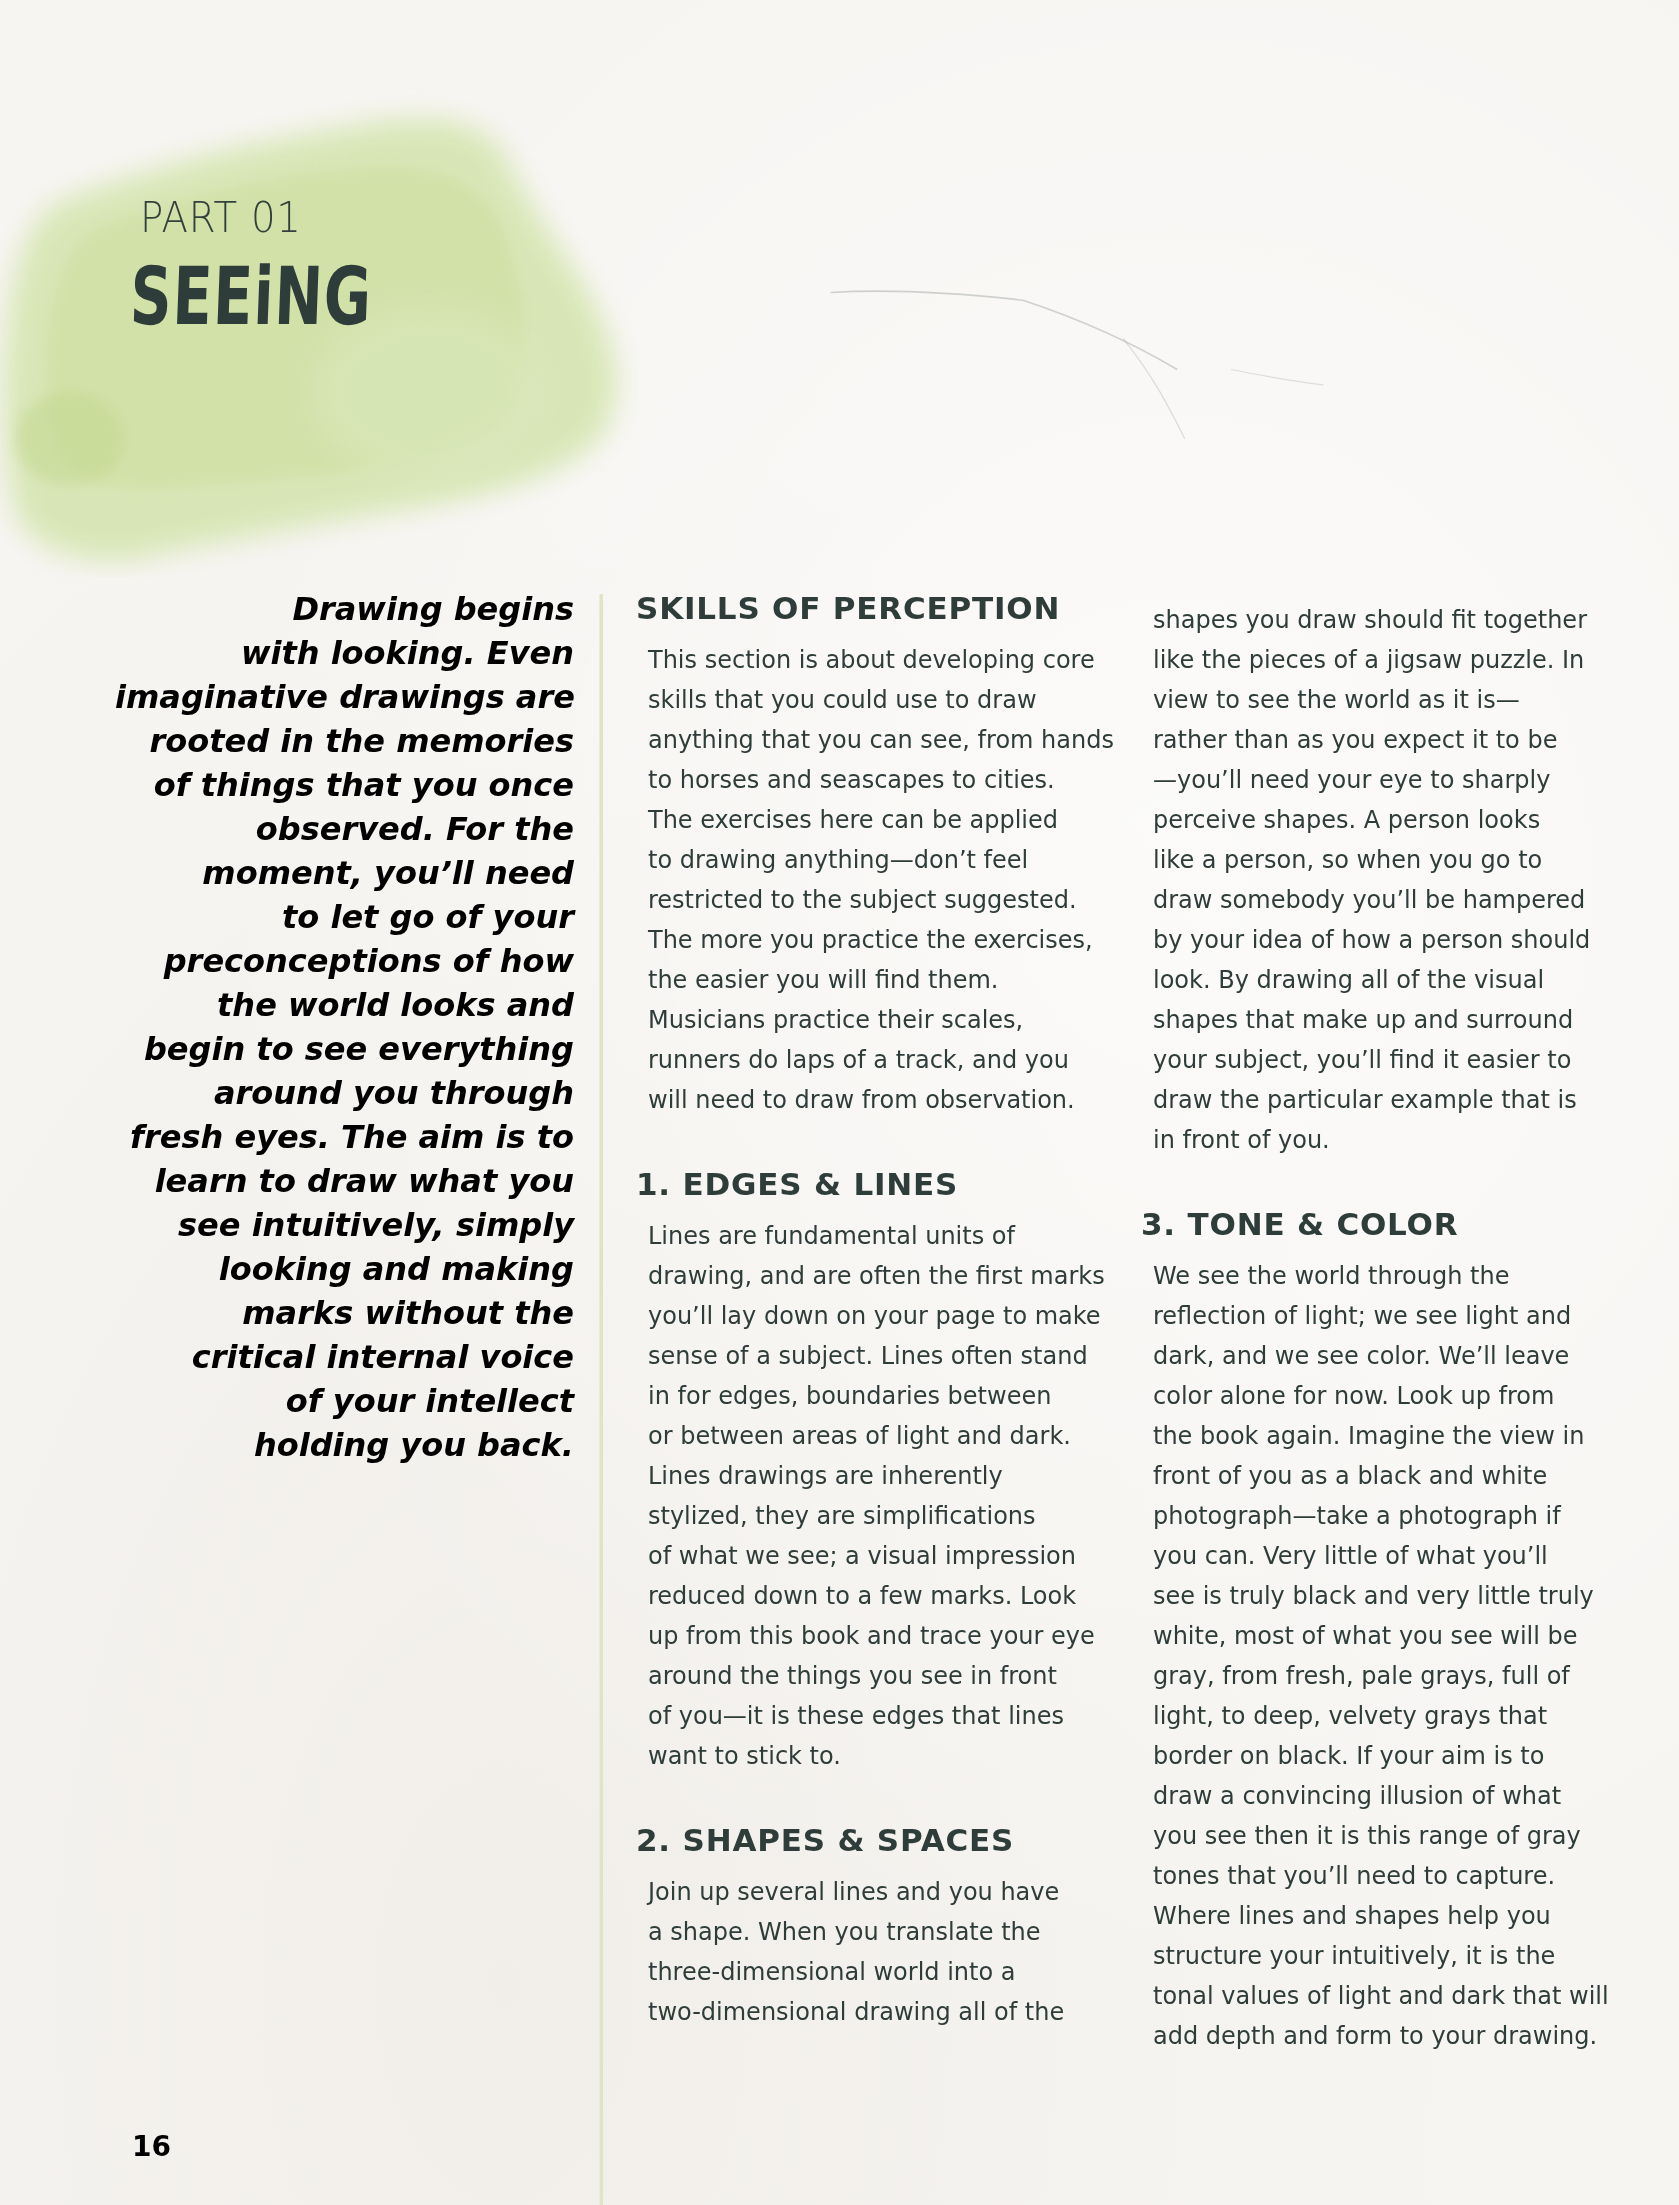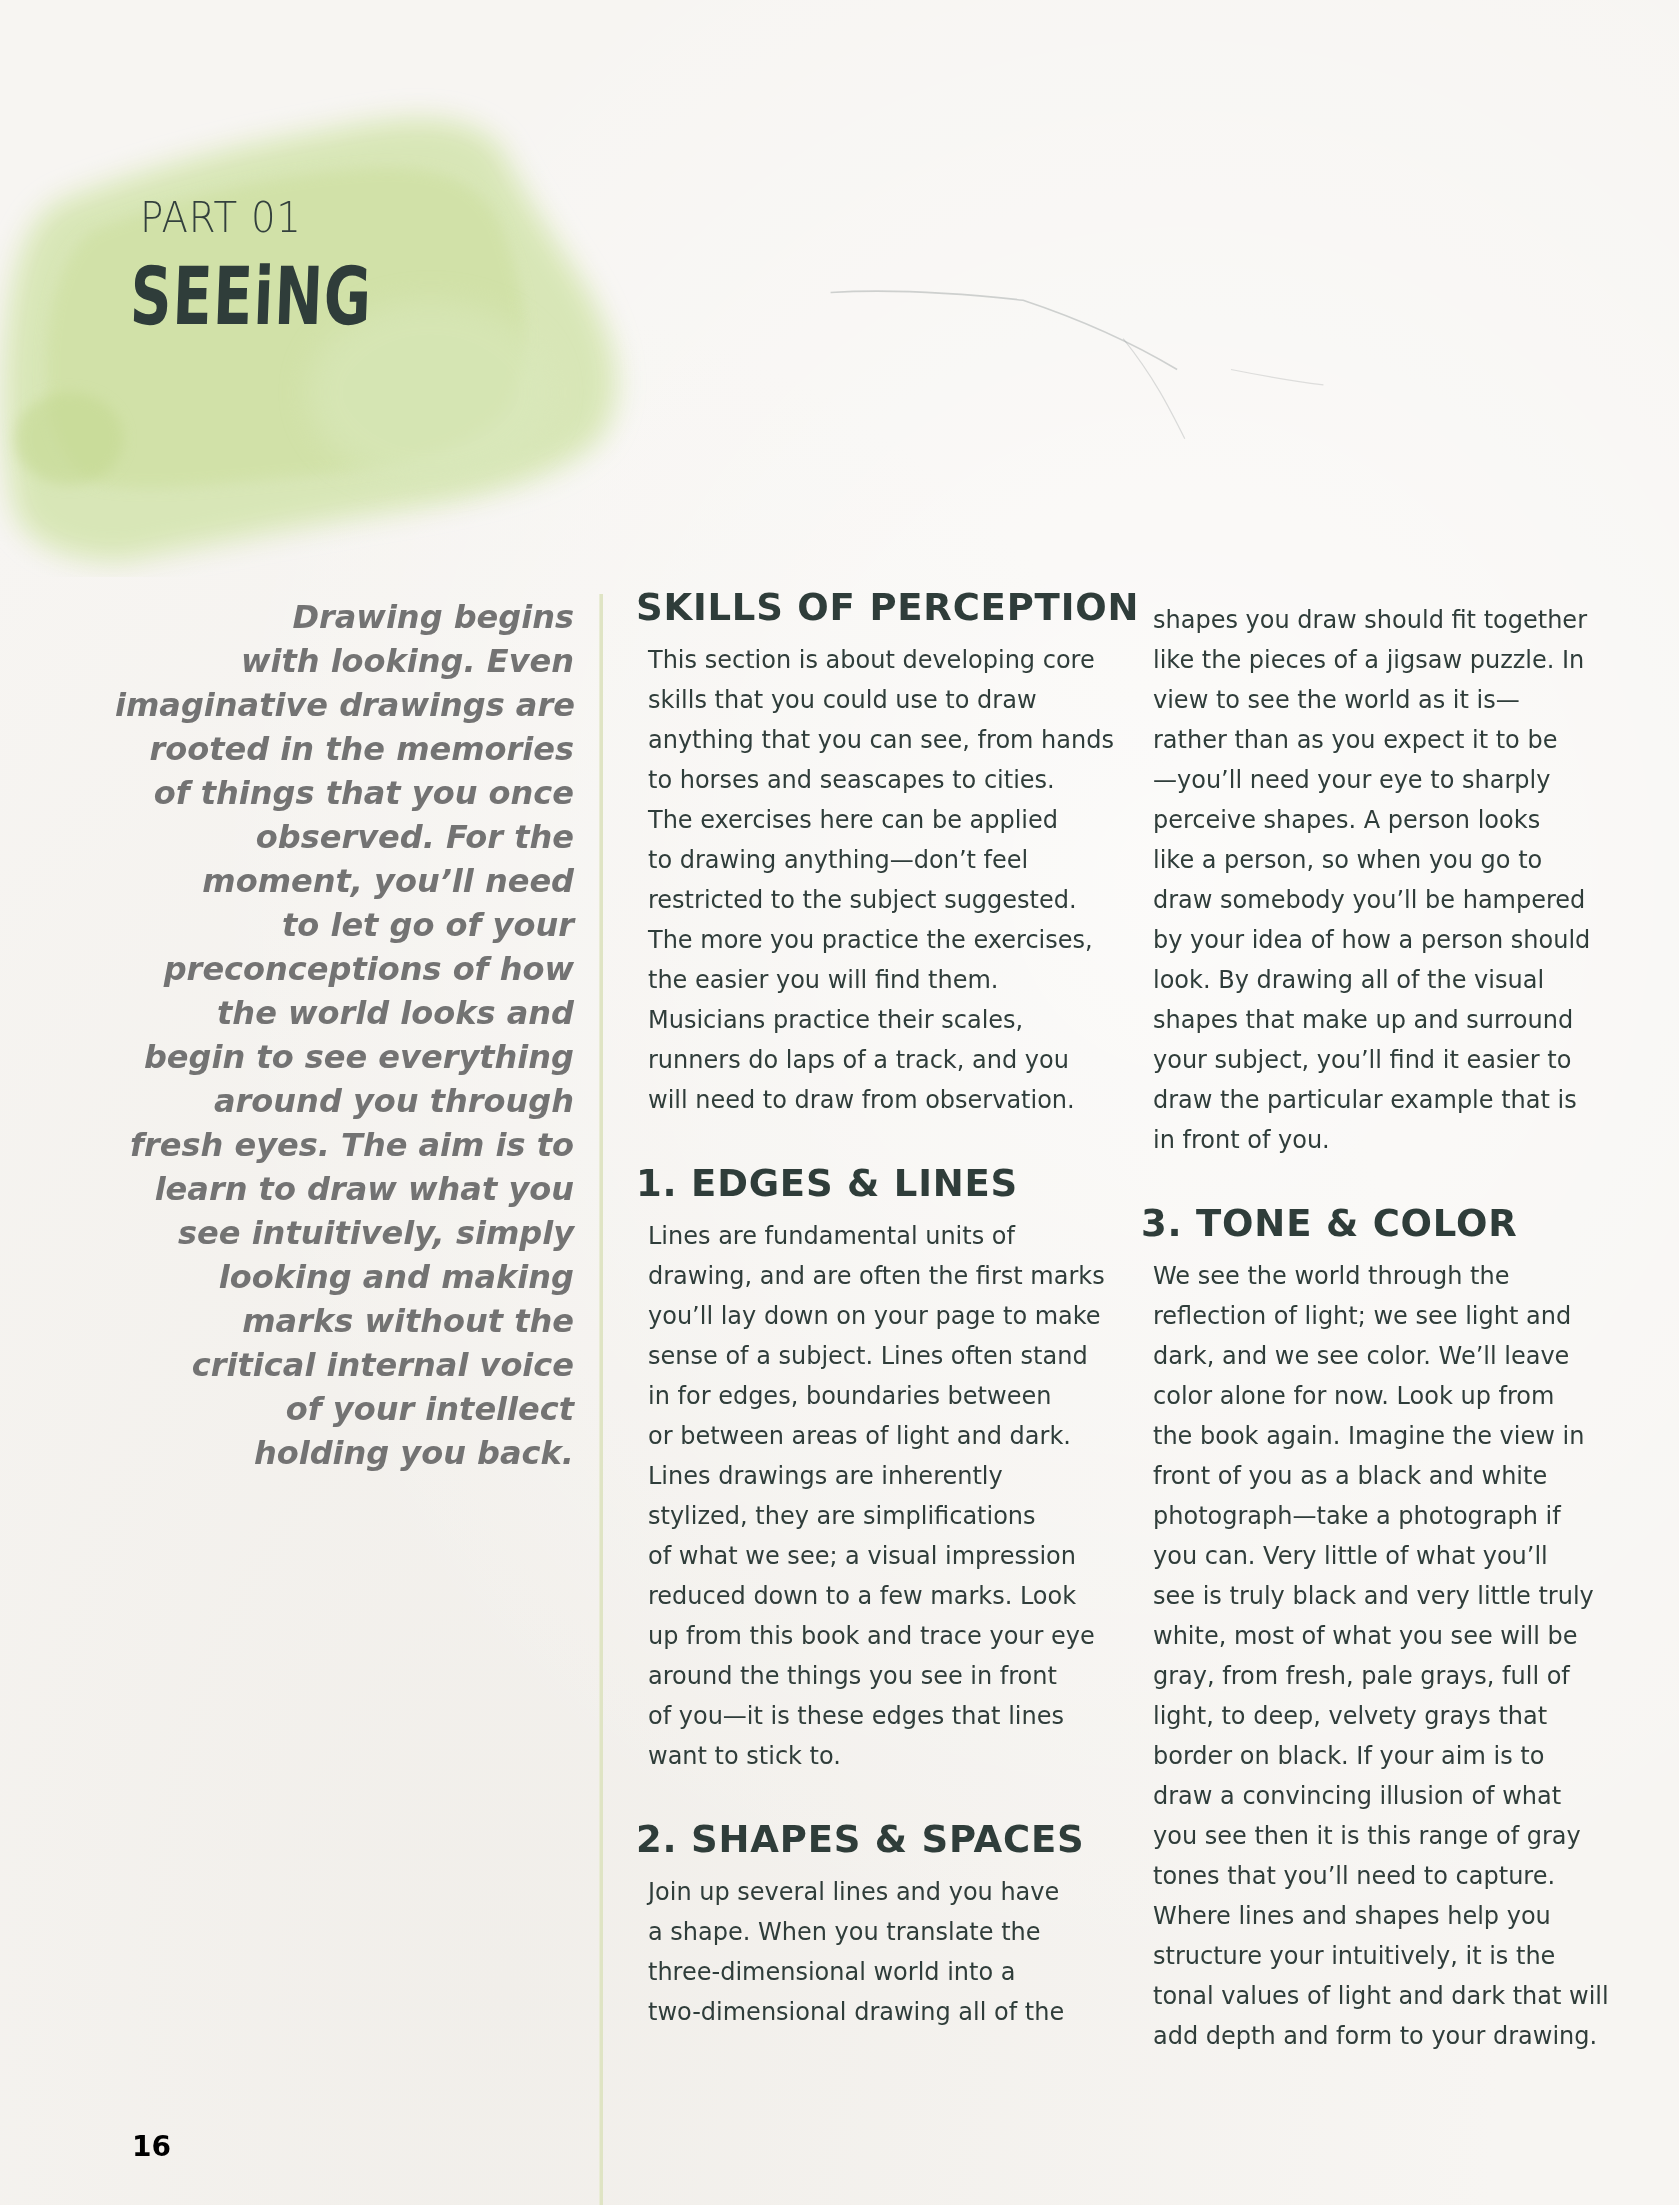--- a/index.html
+++ b/index.html
@@ -36,38 +36,37 @@
       font-family: "DejaVu Sans", sans-serif;
       color: #2f3d3a;
       transform: scaleX(0.72) skewX(-3deg); transform-origin: left top;
     }
     .intro {
       position: absolute; left: 115px; top: 587px; width: 459px;
       text-align: right;
       font-family: "DejaVu Sans", sans-serif;
       font-style: italic; font-weight: bold;
       font-size: 32px; line-height: 44px;
-      color: #737373;
-      margin-top: 8px;
+      color: #000000;
     }
     .intro span { display: block; white-space: nowrap; }
     .divider {
       position: absolute; left: 599px; top: 594px; width: 3.1px; height: 1611px;
       background: #dfe4c4;
       border-left: 0.8px solid #e9ecd6;
     }
     .col {
       position: absolute; top: 588px;
       font-family: "DejaVu Sans", sans-serif;
       color: #2f3d3a;
     }
     .col-mid { left: 636px; width: 485px; }
     .col-right { left: 1141px; width: 492px; }
     .heading {
-      font-weight: bold; font-size: 37px; line-height: 40px; letter-spacing: 0.8px;
+      font-weight: bold; font-size: 31px; line-height: 40px; letter-spacing: 0.8px;
       margin: 0 0 2.3px 0; white-space: nowrap;
     }
     .body-lines {
       font-size: 24px; line-height: 40px; margin: 12px;
     }
     .body-lines span { display: block; white-space: nowrap; }
     .gap-1 { height: 32px; }
     .gap-2 { height: 32px; }
     .page-num {
       position: absolute; left: 132px; top: 2130px;

